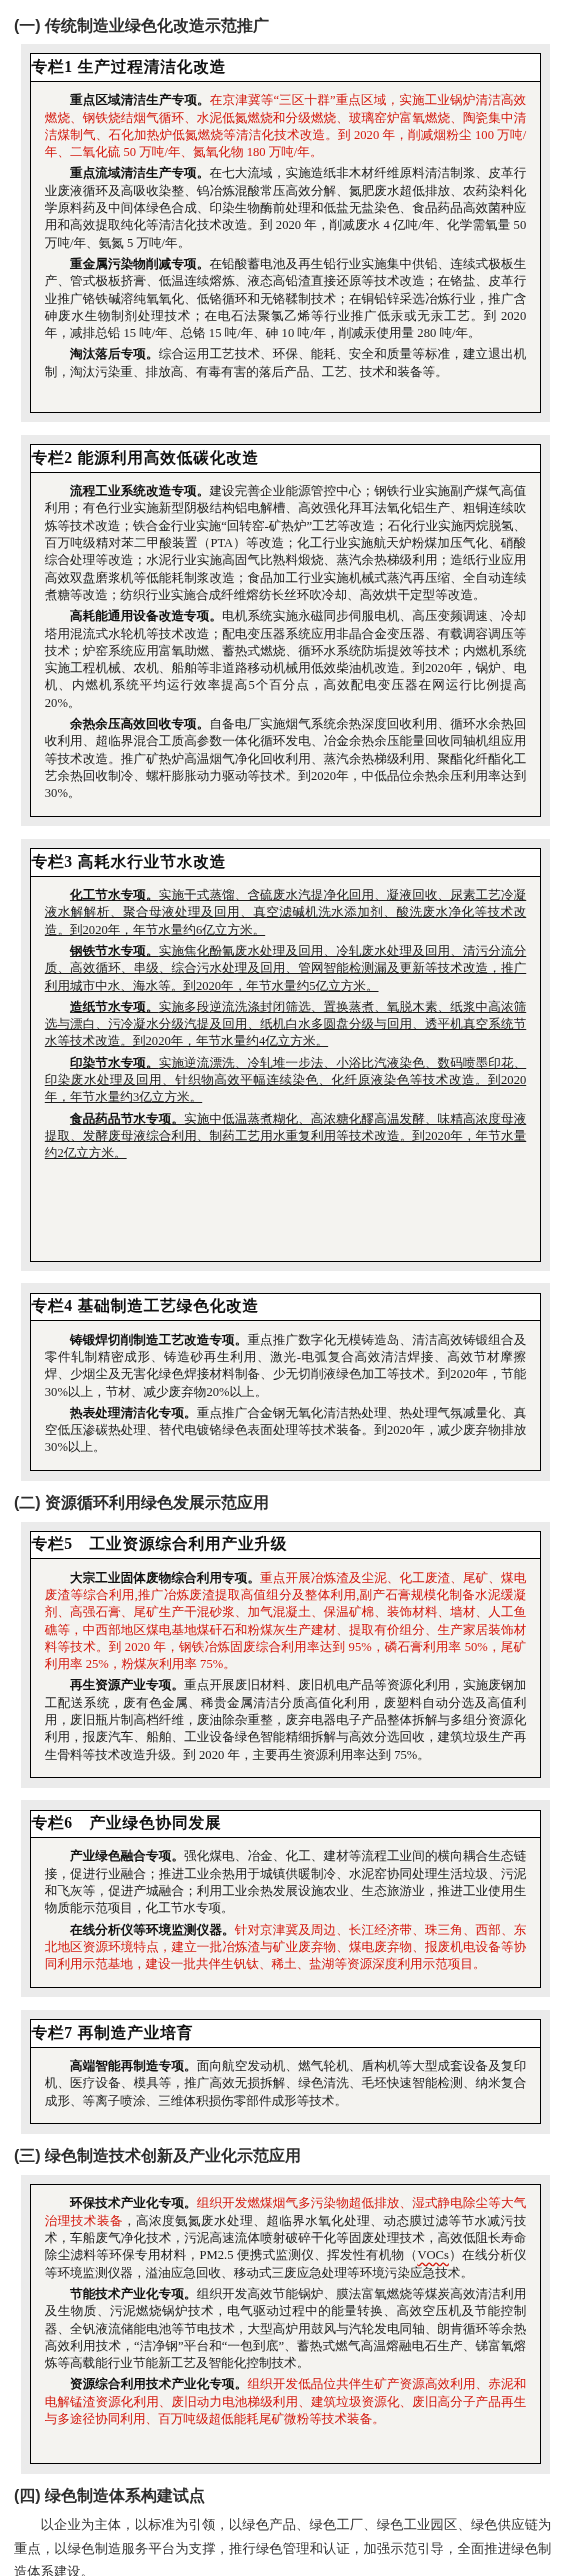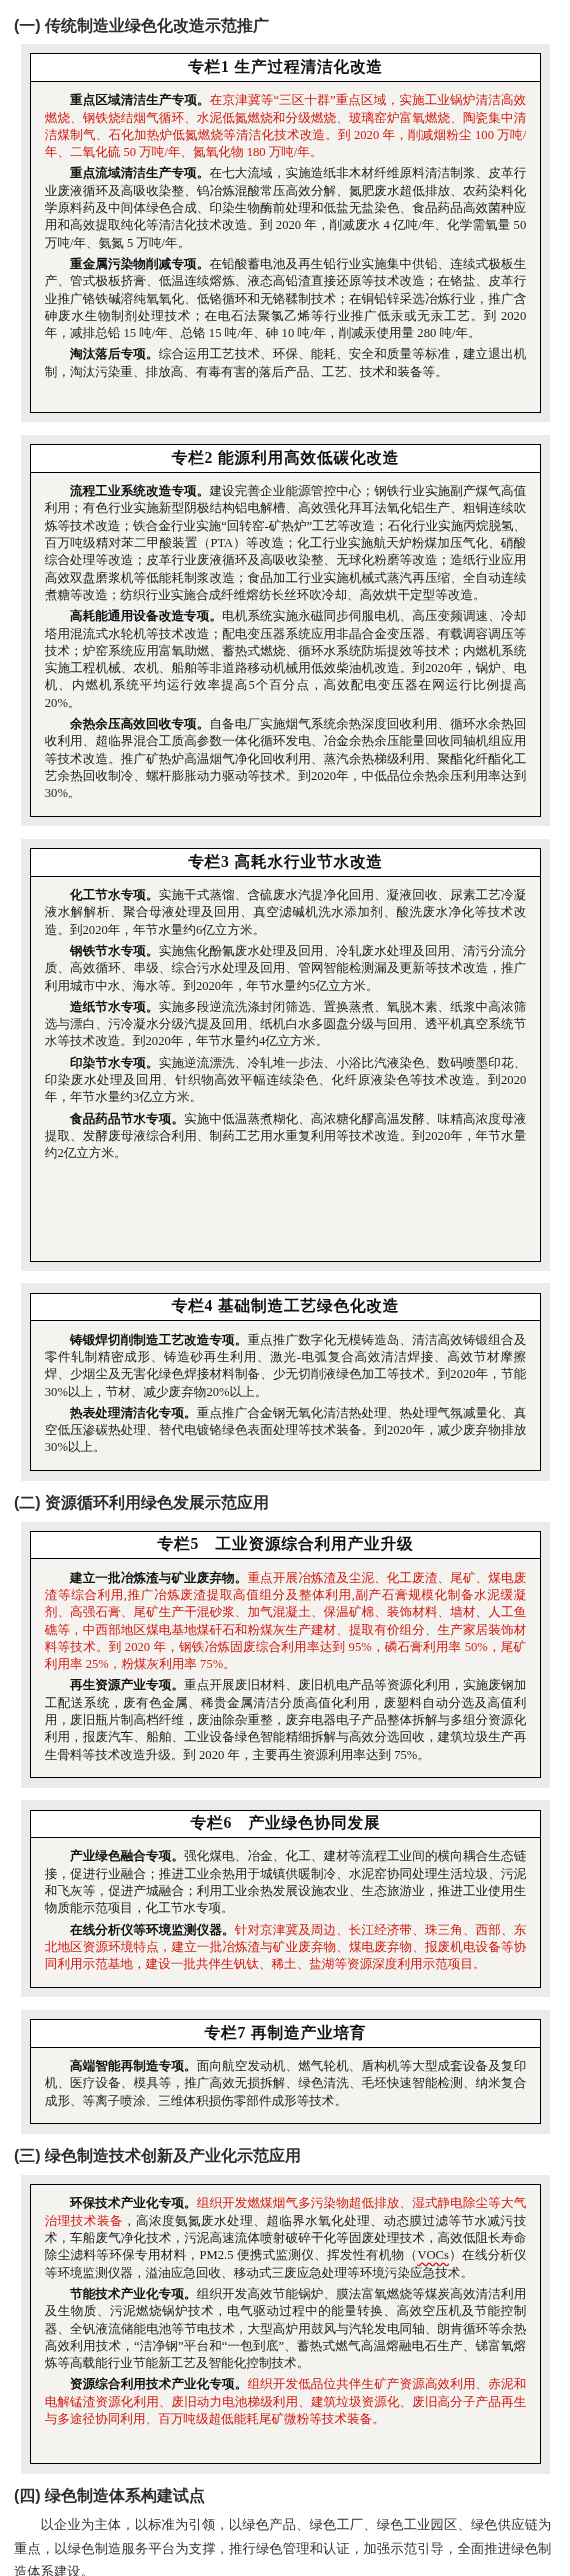--- a/index.html
+++ b/index.html
@@ -20,39 +20,39 @@
   }
   .box-wrap{
     background:var(--wrap-bg);
     margin:9.4px 21px 12.6px 21px;
     padding:9.4px 9.4px;
   }
   .box{border:1.6px solid var(--border);background:var(--body-bg);}
   .box-title{
     background:var(--title-bg);
     border-bottom:1.6px solid var(--border);
-    text-align:center;font-weight:bold;font-size:15.7px;
+    font-weight:bold;font-size:15.7px;
     padding:2.4px 0 3.1px 0;letter-spacing:0.8px;color:#111;
   }
   .box-body{
     padding:6.3px 9.4px 9.4px 9.4px;
     font-size:12.6px;line-height:17.3px;text-align:justify;
   }
   .box-body p{margin:4px;text-indent:2em;}
   .lead{font-weight:bold;color:#111;}
   .red{color:var(--red);}
   .wavy{
     text-decoration-line:underline;
     text-decoration-style:wavy;
     text-decoration-color:var(--red);
     text-underline-offset:2.4px;
   }
   
   .box-1 .box-body{padding-bottom:27px;}
-  .box-3 .box-body{padding-bottom:94px;}
+  .box-3 .box-body{padding-bottom:94px;text-decoration:underline;}
   .box-8 .box-body{padding-bottom:31px;}
   .outro{
     font-family:"Liberation Sans","DejaVu Sans",sans-serif;
     color:var(--outro);font-size:13.3px;line-height:23.5px;
     margin:4.7px 19.6px 7.8px 14px;text-indent:2em;text-align:justify;
   }
 </style>
 </head>
 <body>
 
@@ -66,21 +66,21 @@
           <p class="box-par"><span class="lead">重点流域清洁生产专项。</span><span>在七大流域，实施造纸非木材纤维原料清洁制浆、皮革行业废液循环及高吸收染整、钨冶炼混酸常压高效分解、氮肥废水超低排放、农药染料化学原料药及中间体绿色合成、印染生物酶前处理和低盐无盐染色、食品药品高效菌种应用和高效提取纯化等清洁化技术改造。到 2020 年，削减废水 4 亿吨/年、化学需氧量 50 万吨/年、氨氮 5 万吨/年。</span></p>
           <p class="box-par"><span class="lead">重金属污染物削减专项。</span><span>在铅酸蓄电池及再生铅行业实施集中供铅、连续式极板生产、管式极板挤膏、低温连续熔炼、液态高铅渣直接还原等技术改造；在铬盐、皮革行业推广铬铁碱溶纯氧氧化、低铬循环和无铬鞣制技术；在铜铅锌采选冶炼行业，推广含砷废水生物制剂处理技术；在电石法聚氯乙烯等行业推广低汞或无汞工艺。到 2020 年，减排总铅 15 吨/年、总铬 15 吨/年、砷 10 吨/年，削减汞使用量 280 吨/年。</span></p>
           <p class="box-par"><span class="lead">淘汰落后专项。</span><span>综合运用工艺技术、环保、能耗、安全和质量等标准，建立退出机制，淘汰污染重、排放高、有毒有害的落后产品、工艺、技术和装备等。</span></p>
         </div>
       </div>
     </div>
     <div class="box-wrap box-2">
       <div class="box">
         <div class="box-title">专栏2 能源利用高效低碳化改造</div>
         <div class="box-body">
-          <p class="box-par"><span class="lead">流程工业系统改造专项。</span><span>建设完善企业能源管控中心；钢铁行业实施副产煤气高值利用；有色行业实施新型阴极结构铝电解槽、高效强化拜耳法氧化铝生产、粗铜连续吹炼等技术改造；铁合金行业实施“回转窑-矿热炉”工艺等改造；石化行业实施丙烷脱氢、百万吨级精对苯二甲酸装置（PTA）等改造；化工行业实施航天炉粉煤加压气化、硝酸综合处理等改造；皮革行业废液循环及高吸收染整、无球化粉磨等改造；造纸行业应用高效双盘磨浆机等低能耗制浆改造；食品加工行业实施机械式蒸汽再压缩、全自动连续煮糖等改造；纺织行业实施合成纤维熔纺长丝环吹冷却、高效烘干定型等改造。</span></p>
+          <p class="box-par"><span class="lead">流程工业系统改造专项。</span><span>建设完善企业能源管控中心；钢铁行业实施副产煤气高值利用；有色行业实施新型阴极结构铝电解槽、高效强化拜耳法氧化铝生产、粗铜连续吹炼等技术改造；铁合金行业实施“回转窑-矿热炉”工艺等改造；石化行业实施丙烷脱氢、百万吨级精对苯二甲酸装置（PTA）等改造；化工行业实施航天炉粉煤加压气化、硝酸综合处理等改造；水泥行业实施高固气比熟料煅烧、蒸汽余热梯级利用；造纸行业应用高效双盘磨浆机等低能耗制浆改造；食品加工行业实施机械式蒸汽再压缩、全自动连续煮糖等改造；纺织行业实施合成纤维熔纺长丝环吹冷却、高效烘干定型等改造。</span></p>
           <p class="box-par"><span class="lead">高耗能通用设备改造专项。</span><span>电机系统实施永磁同步伺服电机、高压变频调速、冷却塔用混流式水轮机等技术改造；配电变压器系统应用非晶合金变压器、有载调容调压等技术；炉窑系统应用富氧助燃、蓄热式燃烧、循环水系统防垢提效等技术；内燃机系统实施工程机械、农机、船舶等非道路移动机械用低效柴油机改造。到2020年，锅炉、电机、内燃机系统平均运行效率提高5个百分点，高效配电变压器在网运行比例提高20%。</span></p>
           <p class="box-par"><span class="lead">余热余压高效回收专项。</span><span>自备电厂实施烟气系统余热深度回收利用、循环水余热回收利用、超临界混合工质高参数一体化循环发电、冶金余热余压能量回收同轴机组应用等技术改造。推广矿热炉高温烟气净化回收利用、蒸汽余热梯级利用、聚酯化纤酯化工艺余热回收制冷、螺杆膨胀动力驱动等技术。到2020年，中低品位余热余压利用率达到30%。</span></p>
         </div>
       </div>
     </div>
     <div class="box-wrap box-3">
       <div class="box">
         <div class="box-title">专栏3 高耗水行业节水改造</div>
         <div class="box-body">
           <p class="box-par"><span class="lead">化工节水专项。</span><span>实施干式蒸馏、含硫废水汽提净化回用、凝液回收、尿素工艺冷凝液水解解析、聚合母液处理及回用、真空滤碱机洗水添加剂、酸洗废水净化等技术改造。到2020年，年节水量约6亿立方米。</span></p>
@@ -98,21 +98,21 @@
           <p class="box-par"><span class="lead">铸锻焊切削制造工艺改造专项。</span><span>重点推广数字化无模铸造岛、清洁高效铸锻组合及零件轧制精密成形、铸造砂再生利用、激光-电弧复合高效清洁焊接、高效节材摩擦焊、少烟尘及无害化绿色焊接材料制备、少无切削液绿色加工等技术。到2020年，节能30%以上，节材、减少废弃物20%以上。</span></p>
           <p class="box-par"><span class="lead">热表处理清洁化专项。</span><span>重点推广合金钢无氧化清洁热处理、热处理气氛减量化、真空低压渗碳热处理、替代电镀铬绿色表面处理等技术装备。到2020年，减少废弃物排放30%以上。</span></p>
         </div>
       </div>
     </div>
     <div class="sec-heading">(二) 资源循环利用绿色发展示范应用</div>
     <div class="box-wrap box-5">
       <div class="box">
         <div class="box-title">专栏5　工业资源综合利用产业升级</div>
         <div class="box-body">
-          <p class="box-par"><span class="lead">建立一批冶炼渣与矿业废弃物。</span><span class="red">重点开展冶炼渣及尘泥、化工废渣、尾矿、煤电废渣等综合利用,推广冶炼废渣提取高值组分及整体利用,副产石膏规模化制备水泥缓凝剂、高强石膏、尾矿生产干混砂浆、加气混凝土、保温矿棉、装饰材料、墙材、人工鱼礁等，中西部地区煤电基地煤矸石和粉煤灰生产建材、提取有价组分、生产家居装饰材料等技术。到 2020 年，钢铁冶炼固废综合利用率达到 95%，磷石膏利用率 50%，尾矿利用率 25%，粉煤灰利用率 75%。</span></p>
+          <p class="box-par"><span class="lead">大宗工业固体废物综合利用专项。</span><span class="red">重点开展冶炼渣及尘泥、化工废渣、尾矿、煤电废渣等综合利用,推广冶炼废渣提取高值组分及整体利用,副产石膏规模化制备水泥缓凝剂、高强石膏、尾矿生产干混砂浆、加气混凝土、保温矿棉、装饰材料、墙材、人工鱼礁等，中西部地区煤电基地煤矸石和粉煤灰生产建材、提取有价组分、生产家居装饰材料等技术。到 2020 年，钢铁冶炼固废综合利用率达到 95%，磷石膏利用率 50%，尾矿利用率 25%，粉煤灰利用率 75%。</span></p>
           <p class="box-par"><span class="lead">再生资源产业专项。</span><span>重点开展废旧材料、废旧机电产品等资源化利用，实施废钢加工配送系统，废有色金属、稀贵金属清洁分质高值化利用，废塑料自动分选及高值利用，废旧瓶片制高档纤维，废油除杂重整，废弃电器电子产品整体拆解与多组分资源化利用，报废汽车、船舶、工业设备绿色智能精细拆解与高效分选回收，建筑垃圾生产再生骨料等技术改造升级。到 2020 年，主要再生资源利用率达到 75%。</span></p>
         </div>
       </div>
     </div>
     <div class="box-wrap box-6">
       <div class="box">
         <div class="box-title">专栏6　产业绿色协同发展</div>
         <div class="box-body">
           <p class="box-par"><span class="lead">产业绿色融合专项。</span><span>强化煤电、冶金、化工、建材等流程工业间的横向耦合生态链接，促进行业融合；推进工业余热用于城镇供暖制冷、水泥窑协同处理生活垃圾、污泥和飞灰等，促进产城融合；利用工业余热发展设施农业、生态旅游业，推进工业使用生物质能示范项目，化工节水专项。</span></p>
           <p class="box-par"><span class="lead">在线分析仪等环境监测仪器。</span><span class="red">针对京津冀及周边、长江经济带、珠三角、西部、东北地区资源环境特点，建立一批冶炼渣与矿业废弃物、煤电废弃物、报废机电设备等协同利用示范基地，建设一批共伴生钒钛、稀土、盐湖等资源深度利用示范项目。</span></p>

